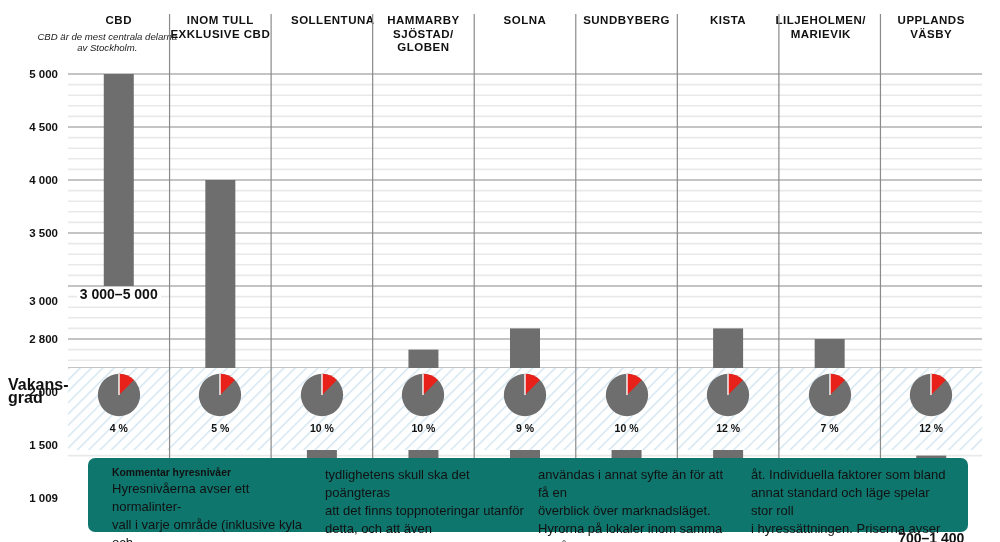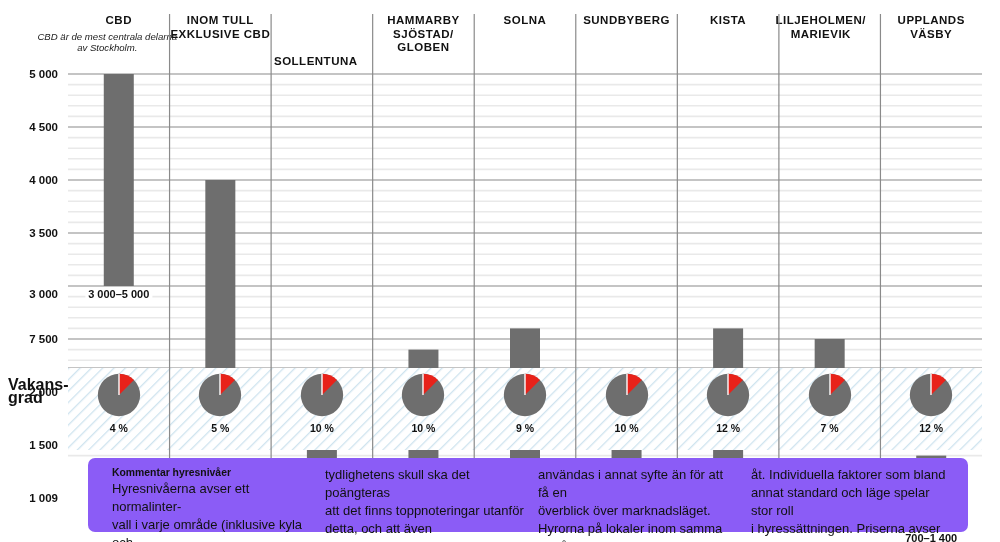--- a/index.html
+++ b/index.html
@@ -35,21 +35,21 @@
 
   .axis-label {
     position: absolute; right: 0; width: 56px; text-align: right;
     font-size: 11.5px; font-weight: bold; color: #111;
     transform: translateY(-50%);
   }
   #axis-labels { position: absolute; left: 0; top: 0; width: 58px; height: 400px; }
 
   .bar-label {
     position: absolute; transform: translateX(-50%);
-    font-size: 11px; font-weight: bold; color: #111;
+    font-size: 14px; font-weight: bold; color: #111;
     white-space: nowrap; background: #fff; padding: 0 3px;
     line-height: 12px;
   }
 
   
   #vac-band { position: absolute; left: 0; top: 368px; width: 1000px; height: 82px; }
   #vac-label {
     position: absolute; left: 8px; top: 378px; width: 66px;
     font-size: 16px; font-weight: bold; color: #111;
     line-height: 13px; text-align: left;
@@ -61,21 +61,21 @@
   .pie { width: 46px; height: 46px; }
   .pie-pct {
     margin-top: 4px; font-size: 10.5px; font-weight: bold; color: #111;
     white-space: nowrap;
   }
 
   
   #comment-box {
     position: absolute; left: 88px; top: 458px;
     width: 880px; height: 74px;
-    background: #8b5cf6; border-radius: 7px;
+    background: #0f766e; border-radius: 7px;
     padding: 8px 18px 8px 24px;
     display: flex; gap: 14px;
   }
   .cmt-col { flex: 1; }
   .cmt-head {
     font-size: 10.4px; font-weight: bold; color: #111;
     line-height: 13px; margin-bottom: 1px;
   }
   .cmt-body {
     font-size: 13px; color: #111;
@@ -88,21 +88,21 @@
 <div id="root">
 
   <div id="header">
       <div class="hdr-cell" style="left: 68px; width: 101.556px;">
         <div class="hdr-title">CBD</div>
         <div class="hdr-sub" style="width: 147.556px; margin-left: -23px;">CBD är de mest centrala delarna av Stockholm.</div>
       </div>
       <div class="hdr-cell" style="left: 169.556px; width: 101.556px;">
         <div class="hdr-title">INOM TULL EXKLUSIVE CBD</div>
       </div>
-      <div class="hdr-cell" style="left: 265px; width: 101.556px; justify-content: flex-end;">
+      <div class="hdr-cell" style="left: 282px; width: 101.556px;">
         <div class="hdr-title">SOLLENTUNA</div>
       </div>
       <div class="hdr-cell" style="left: 372.667px; width: 101.556px;">
         <div class="hdr-title">HAMMARBY SJÖSTAD/ GLOBEN</div>
       </div>
       <div class="hdr-cell" style="left: 474.222px; width: 101.556px;">
         <div class="hdr-title">SOLNA</div>
       </div>
       <div class="hdr-cell" style="left: 677.333px; width: 101.556px;">
         <div class="hdr-title">KISTA</div>
@@ -181,22 +181,22 @@
         <rect x="510" y="328.4" width="30" height="169.60000000000002" fill="#6e6e6e"></rect>
         <rect x="611.5555555555557" y="370.8" width="30" height="127.19999999999999" fill="#6e6e6e"></rect>
         <rect x="713.1111111111112" y="328.4" width="30" height="137.8" fill="#6e6e6e"></rect>
         <rect x="814.6666666666667" y="339" width="30" height="84.80000000000001" fill="#6e6e6e"></rect>
         <rect x="916.2222222222223" y="455.59999999999997" width="30" height="74.19999999999999" fill="#6e6e6e"></rect>
       </svg>
     <div id="axis-labels">
         <div class="axis-label" style="top: 498px;">1 009</div>
         <div class="axis-label" style="top: 445px;">1 500</div>
         <div class="axis-label" style="top: 392px;">2 000</div>
-        <div class="axis-label" style="top: 339px;">7 500</div>
-        <div class="axis-label" style="top: 294px; text-align: right;">3 000</div>
+        <div class="axis-label" style="top: 339px;">2 800</div>
+        <div class="axis-label" style="top: 301px; text-align: right;">3 000</div>
         <div class="axis-label" style="top: 233px;">3 500</div>
         <div class="axis-label" style="top: 180px;">4 000</div>
         <div class="axis-label" style="top: 127px;">4 500</div>
         <div class="axis-label" style="top: 74px;">5 000</div>
       </div>
     <div id="bar-labels">
         <div class="bar-label" style="left: 118.778px; top: 288px;">3 000–5 000</div>
         <div class="bar-label" style="left: 220.333px; top: 436.4px;">1 600–4 000</div>
         <div class="bar-label" style="left: 321.889px; top: 510.6px;">900–1 700</div>
         <div class="bar-label" style="left: 423.444px; top: 468.2px;">1 300–2 400</div>

